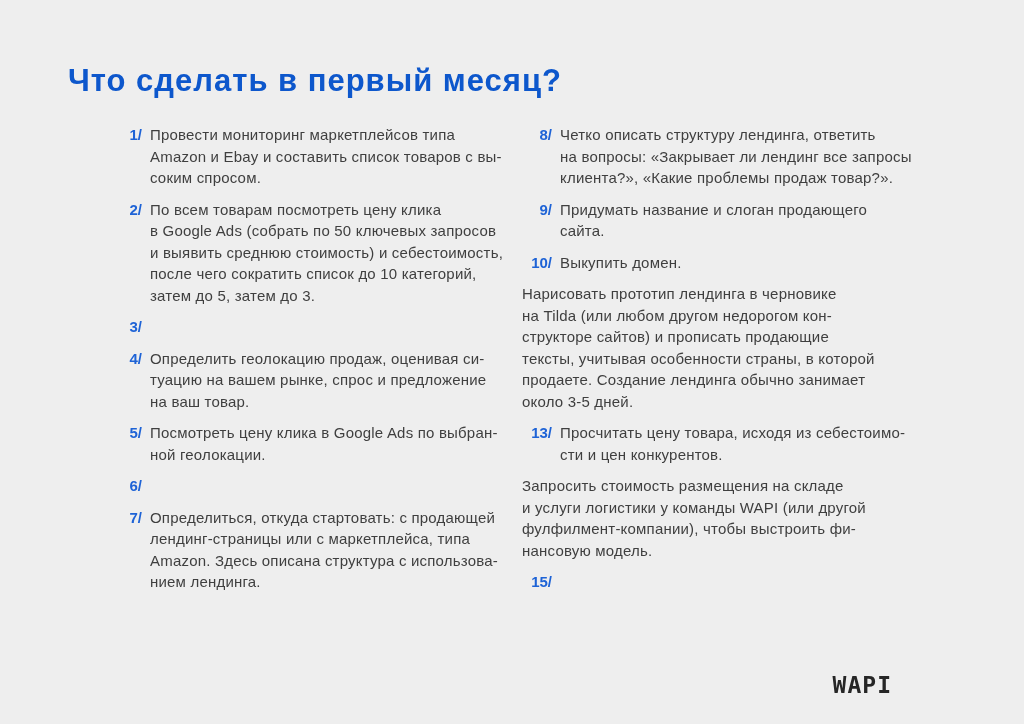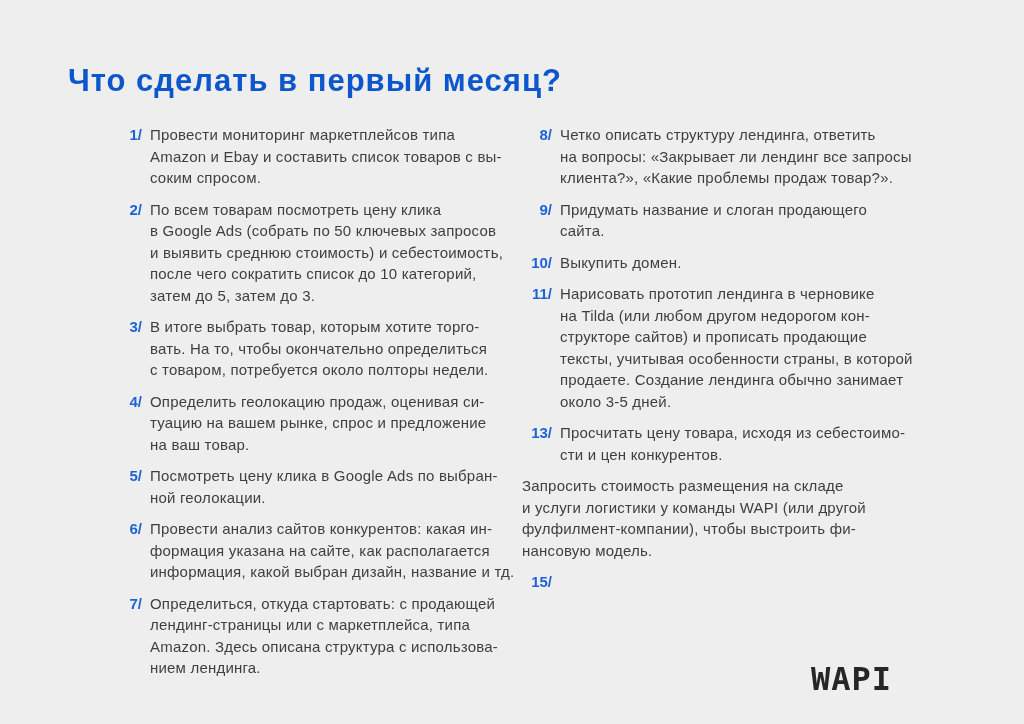--- a/index.html
+++ b/index.html
@@ -57,21 +57,21 @@
     line-height: 21.5px;
     letter-spacing: 0.2px;
     white-space: pre-line;
   }
   .wapi-logo {
     position: absolute;
     right: 60px;
     bottom: 26px;
     font-family: "DejaVu Sans Mono", monospace;
     font-weight: 700;
-    font-size: 32px;
+    font-size: 23px;
     letter-spacing: 1px;
     color: #262626;
   }
 </style>
 </head>
 <body>
 
 <div class="slide">
 
   <h1 class="slide-title">Что сделать в первый месяц?</h1>
@@ -87,40 +87,34 @@
         <div class="list-item">
           <span class="item-number">2/</span>
           <p class="item-text">По всем товарам посмотреть цену клика
 в Google Ads (собрать по 50 ключевых запросов
 и выявить среднюю стоимость) и себестоимость,
 после чего сократить список до 10 категорий,
 затем до 5, затем до 3.</p>
         </div>
         <div class="list-item">
           <span class="item-number">3/</span>
-          <p class="item-text">В итоге выбрать товар, которым хотите торго-
-вать. На то, чтобы окончательно определиться
-с товаром, потребуется около полторы недели.</p>
         </div>
         <div class="list-item">
           <span class="item-number">4/</span>
           <p class="item-text">Определить геолокацию продаж, оценивая си-
 туацию на вашем рынке, спрос и предложение
 на ваш товар.</p>
         </div>
         <div class="list-item">
           <span class="item-number">5/</span>
           <p class="item-text">Посмотреть цену клика в Google Ads по выбран-
 ной геолокации.</p>
         </div>
         <div class="list-item">
           <span class="item-number">6/</span>
-          <p class="item-text">Провести анализ сайтов конкурентов: какая ин-
-формация указана на сайте, как располагается
-информация, какой выбран дизайн, название и тд.</p>
         </div>
         <div class="list-item">
           <span class="item-number">7/</span>
           <p class="item-text">Определиться, откуда стартовать: с продающей
 лендинг-страницы или с маркетплейса, типа
 Amazon. Здесь описана структура с использова-
 нием лендинга.</p>
         </div>
       </div>
     <div class="col col-right">
@@ -133,21 +127,20 @@
         <div class="list-item">
           <span class="item-number">9/</span>
           <p class="item-text">Придумать название и слоган продающего
 сайта.</p>
         </div>
         <div class="list-item">
           <span class="item-number">10/</span>
           <p class="item-text">Выкупить домен.</p>
         </div>
         <div class="list-item">
-          <span class="item-number">11/</span>
           <p class="item-text">Нарисовать прототип лендинга в черновике
 на Tilda (или любом другом недорогом кон-
 структоре сайтов) и прописать продающие
 тексты, учитывая особенности страны, в которой
 продаете. Создание лендинга обычно занимает
 около 3-5 дней.</p>
         </div>
         <div class="list-item">
           <span class="item-number">13/</span>
           <p class="item-text">Просчитать цену товара, исходя из себестоимо-

